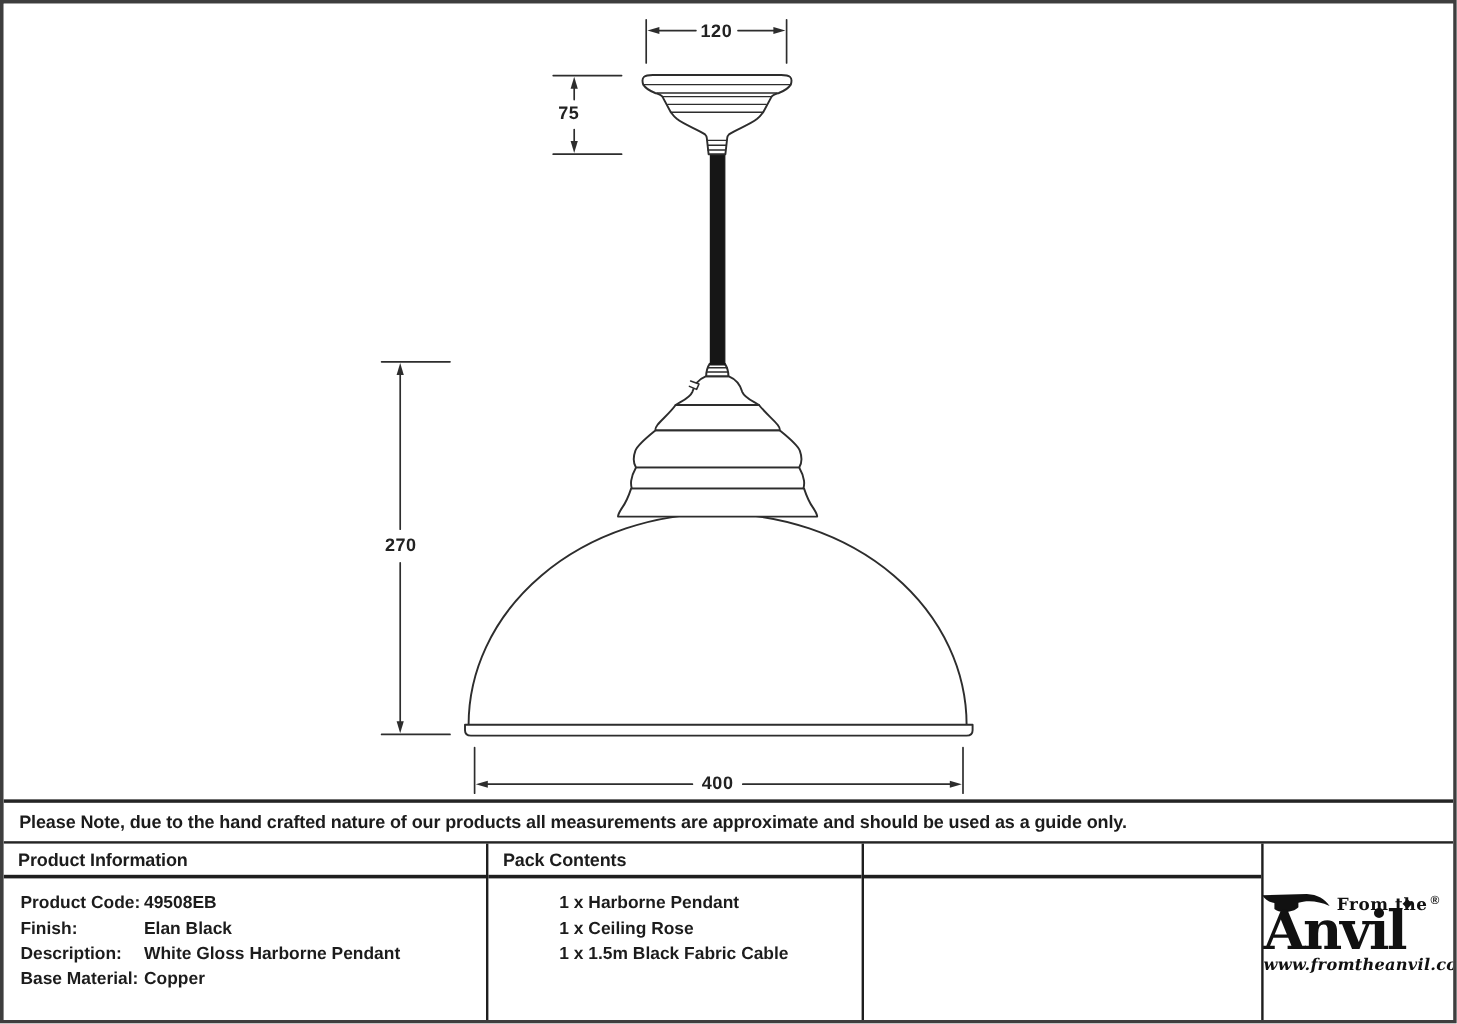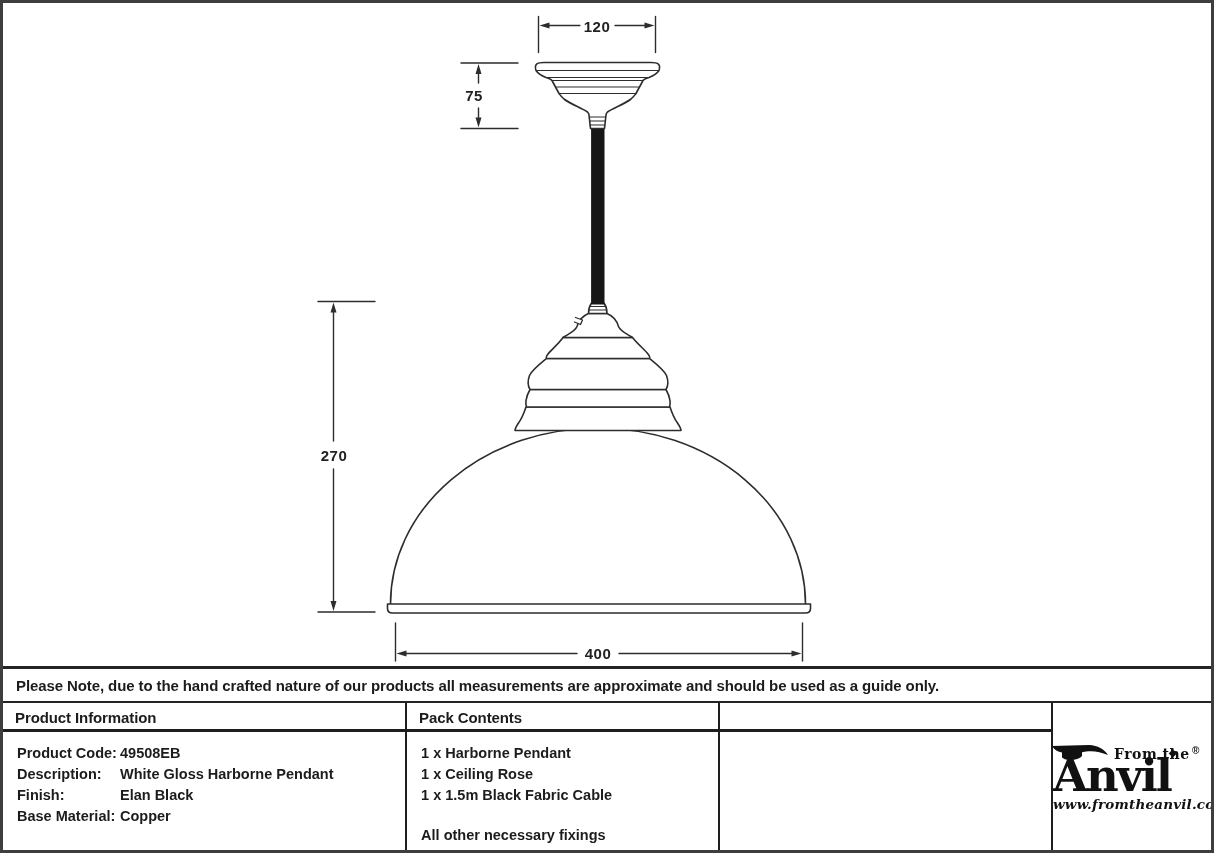--- a/index.html
+++ b/index.html
@@ -44,21 +44,21 @@
   .col-brand   { flex:1; display:flex; align-items:center; justify-content:center; }
 
   .header-cell {
     height:29px; border-bottom:3px solid #1e1e1e;
     padding:6px 0 0 12px; font-size:15px; letter-spacing:-0.1px;
   }
   .cell-body { padding-top:10px; }
 
   .pi-row { display:flex; height:21px; align-items:center; padding-left:14px; font-size:14.5px; }
   .pi-label { width:103px; }
-  .pack-item { height:21px; display:flex; align-items:center; padding-left:14px; font-size:14.5px; }
+  .pack-item { height:21px; display:flex; align-items:center; padding-left:14px; font-size:14.5px;margin-left:45px; }
   .pack-footer { margin-top:19px; }
 
   
   .brand { position:relative; width:158px; height:66px; color:#111; }
   .brand-anvil-icon { position:absolute; left:-2px; top:0; }
   .brand-fromthe {
     position:absolute; left:61px; top:2px;
     font-family:"DejaVu Serif", serif; font-weight:bold; font-size:14px; letter-spacing:0.5px;
   }
   .brand-diamond { position:absolute; left:116px; top:3px; font-size:10px; }
@@ -158,41 +158,40 @@
   <div class="info-table">
 
     <div class="col col-product col-divider">
       <div class="header-cell">Product Information</div>
       <div class="cell-body">
         <div class="pi-row">
           <span class="pi-label">Product Code:</span>
           <span class="pi-value">49508EB</span>
         </div>
         <div class="pi-row">
+          <span class="pi-label">Finish:</span>
+          <span class="pi-value">Elan Black</span>
+        </div>
+        <div class="pi-row">
           <span class="pi-label">Description:</span>
           <span class="pi-value">White Gloss Harborne Pendant</span>
-        </div>
-        <div class="pi-row">
-          <span class="pi-label">Finish:</span>
-          <span class="pi-value">Elan Black</span>
         </div>
         <div class="pi-row">
           <span class="pi-label">Base Material:</span>
           <span class="pi-value">Copper</span>
         </div>
       </div>
     </div>
 
     <div class="col col-pack col-divider">
       <div class="header-cell">Pack Contents</div>
       <div class="cell-body">
         <div class="pack-item">1 x Harborne Pendant</div>
         <div class="pack-item">1 x Ceiling Rose</div>
         <div class="pack-item">1 x 1.5m Black Fabric Cable</div>
-        <div class="pack-item pack-footer">All other necessary fixings</div>
       </div>
     </div>
 
     <div class="col col-empty col-divider">
       <div class="header-cell"></div>
     </div>
 
     <div class="col col-brand">
       <div class="brand">
         <svg class="brand-anvil-icon" width="58" height="20" viewBox="0 0 58 20">

